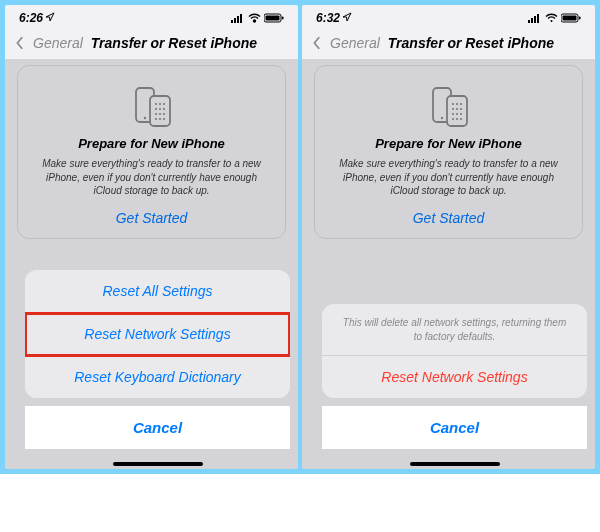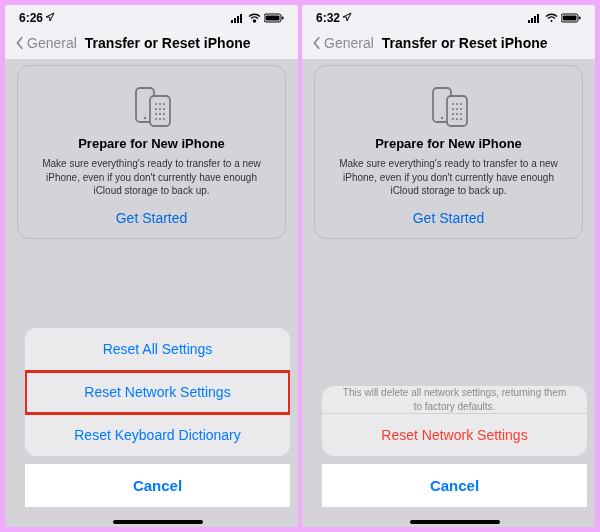--- a/index.html
+++ b/index.html
@@ -6,24 +6,25 @@
     body {
       font-family: -apple-system, BlinkMacSystemFont, "Segoe UI", Helvetica, Arial, sans-serif;
       background: #fff;
       width: 600px;
       height: 532px;
       position: relative;
     }
     .container {
       display: flex;
       width: 600px;
-      height: 532px;
-      background: #f0abfc;
+      height: 474px;
+      background: #7dd3fc;
       padding: 5px;
       gap: 4px;
+      font-style: italic;
     }
     .phone {
       flex: 1;
       background: #f2f2f6;
       border-radius: 2px;
       position: relative;
       overflow: hidden;
       display: flex;
       flex-direction: column;
     }
@@ -44,21 +45,21 @@
       display: flex;
       align-items: center;
       padding: 8px 10px;
       gap: 4px;
     }
     .back-link {
       display: flex;
       align-items: center;
       color: #8a8a8e;
       font-size: 14px;
-      gap: 2px;
+      gap: 8px;
     }
     .chevron-left { width: 10px; height: 14px; }
     .nav-title {
       font-size: 14px;
       font-weight: 600;
       color: #000;
       margin-left: 4px;
     }
     .card {
       margin: 6px 12px;
@@ -109,21 +110,21 @@
       background: #fff;
       border-radius: 0;
       text-align: center;
       padding: 13px 8px;
       font-size: 15px;
       font-weight: 600;
       color: #007aff;
     }
     .sheet-msg {
       text-align: center;
-      padding: 0 18px;
+      padding: 12px 18px;
       font-size: 10px;
       color: #8a8a8e;
       line-height: 1.35;
       border-bottom: 1px solid #d1d1d4;
     }
     .sheet-destructive {
       text-align: center;
       padding: 13px 8px;
       font-size: 14px;
       color: #ff3b30;

